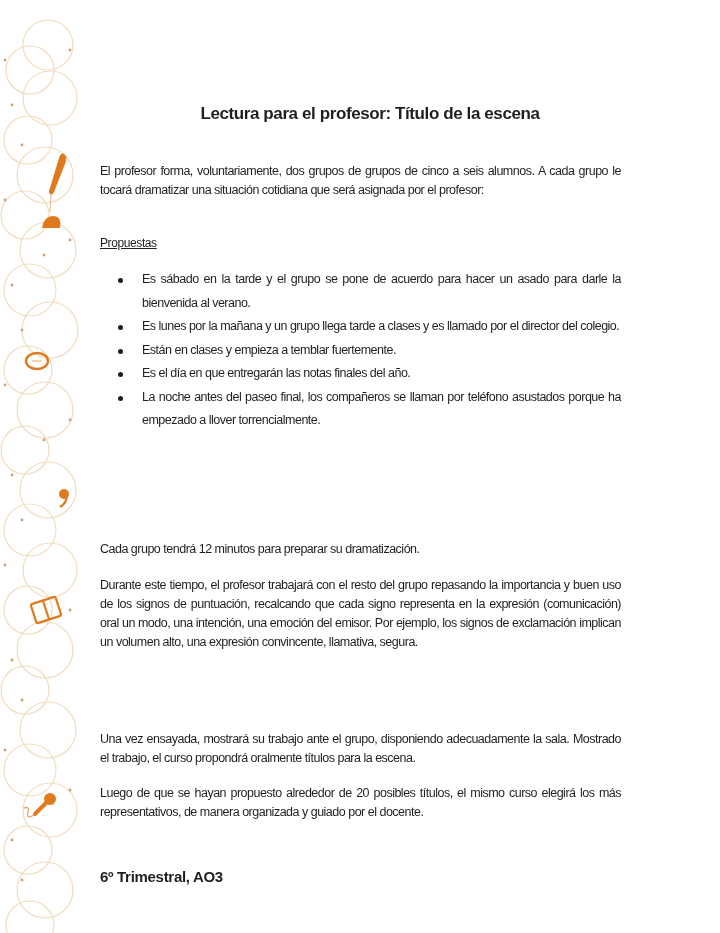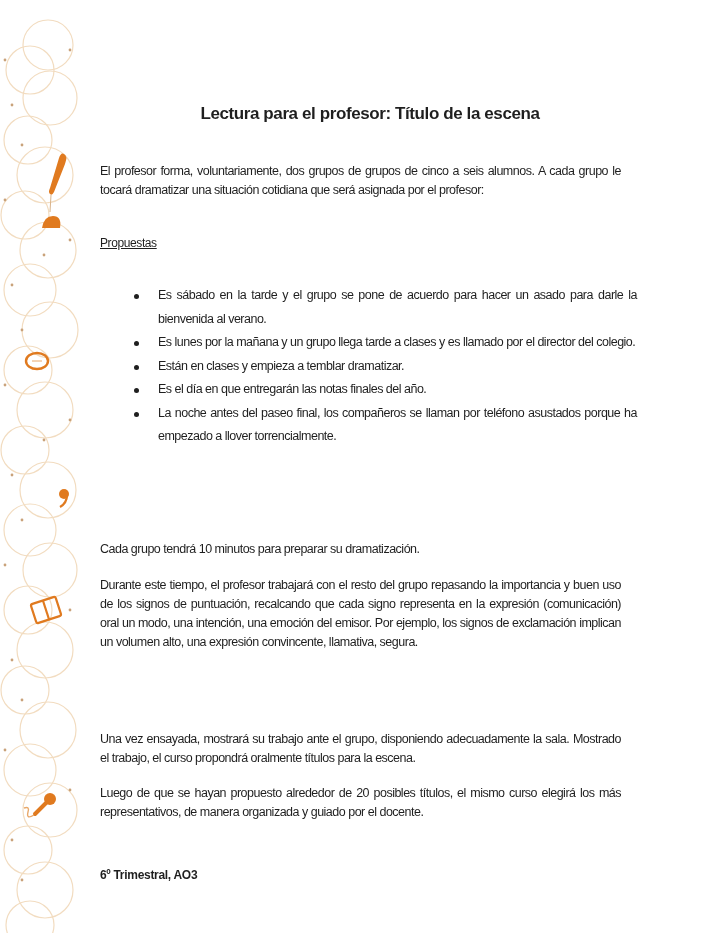--- a/index.html
+++ b/index.html
@@ -14,30 +14,30 @@
   }
   .para {
     position:absolute; left:100px; width:521px; font-size:12.5px; line-height:19px;
     text-align:justify; letter-spacing:-0.5px;margin-top:12px;
   }
   .subhead {
     position:absolute; left:100px; top:236px; font-size:12px; text-decoration:underline;
     letter-spacing:-0.4px;
   }
   ul.proposals {
-    position:absolute; left:100px; top:268px; width:521px; margin:16px; padding:0 0 0 42px; box-sizing:border-box;
+    position:absolute; left:100px; top:268px; width:521px; margin:0; padding:0 0 0 42px; box-sizing:border-box;
     font-size:12.5px; line-height:23.5px; text-align:justify; letter-spacing:-0.5px;
     list-style:none;
   }
   ul.proposals li { position:relative; }
   ul.proposals li::before {
     content:""; position:absolute; left:-24px; top:10px; width:5px; height:5px; border-radius:50%; background:#1f1f1f;
   }
   .footer {
-    position:absolute; left:100px; top:868px; font-size:12px; font-weight:bold; letter-spacing:-0.3px;
+    position:absolute; left:100px; top:868px; font-size:15px; font-weight:bold; letter-spacing:-0.3px;
   }
 </style>
 </head>
 <body>
 
 <svg class="border-deco" viewBox="0 0 85 933" xmlns="http://www.w3.org/2000/svg">
   <g fill="none" stroke="#f2dcc0" stroke-width="1.2">
     <circle cx="48" cy="45" r="25"></circle>
     <circle cx="30" cy="70" r="24"></circle>
     <circle cx="50" cy="98" r="27"></circle>
@@ -116,23 +116,23 @@
 
 <div class="title">Lectura para el profesor: Título de la escena</div>
 
 <div class="para" style="top:150px">El profesor forma, voluntariamente, dos grupos de grupos de cinco a seis alumnos. A cada grupo le tocará dramatizar una situación cotidiana que será asignada por el profesor:</div>
 
 <div class="subhead">Propuestas</div>
 
 <ul class="proposals">
   <li>Es sábado en la tarde y el grupo se pone de acuerdo para hacer un asado para darle la bienvenida al verano.</li>
   <li>Es lunes por la mañana y un grupo llega tarde a clases y es llamado por el director del colegio.</li>
-  <li>Están en clases y empieza a temblar dramatizar.</li>
+  <li>Están en clases y empieza a temblar fuertemente.</li>
   <li>Es el día en que entregarán las notas finales del año.</li>
   <li>La noche antes del paseo final, los compañeros se llaman por teléfono asustados porque ha empezado a llover torrencialmente.</li>
 </ul>
 
-<div class="para" style="top:528px">Cada grupo tendrá 10 minutos para preparar su dramatización.</div>
+<div class="para" style="top:528px">Cada grupo tendrá 12 minutos para preparar su dramatización.</div>
 <div class="para" style="top:564px">Durante este tiempo, el profesor trabajará con el resto del grupo repasando la importancia y buen uso de los signos de puntuación, recalcando que cada signo representa en la expresión (comunicación) oral un modo, una intención, una emoción del emisor. Por ejemplo, los signos de exclamación implican un volumen alto, una expresión convincente, llamativa, segura.</div>
 <div class="para" style="top:718px">Una vez ensayada, mostrará su trabajo ante el grupo, disponiendo adecuadamente la sala. Mostrado el trabajo, el curso propondrá oralmente títulos para la escena.</div>
 <div class="para" style="top:772px">Luego de que se hayan propuesto alrededor de 20 posibles títulos, el mismo curso elegirá los más representativos, de manera organizada y guiado por el docente.</div>
 
 <div class="footer">6º Trimestral, AO3</div>
 
 </body></html>

